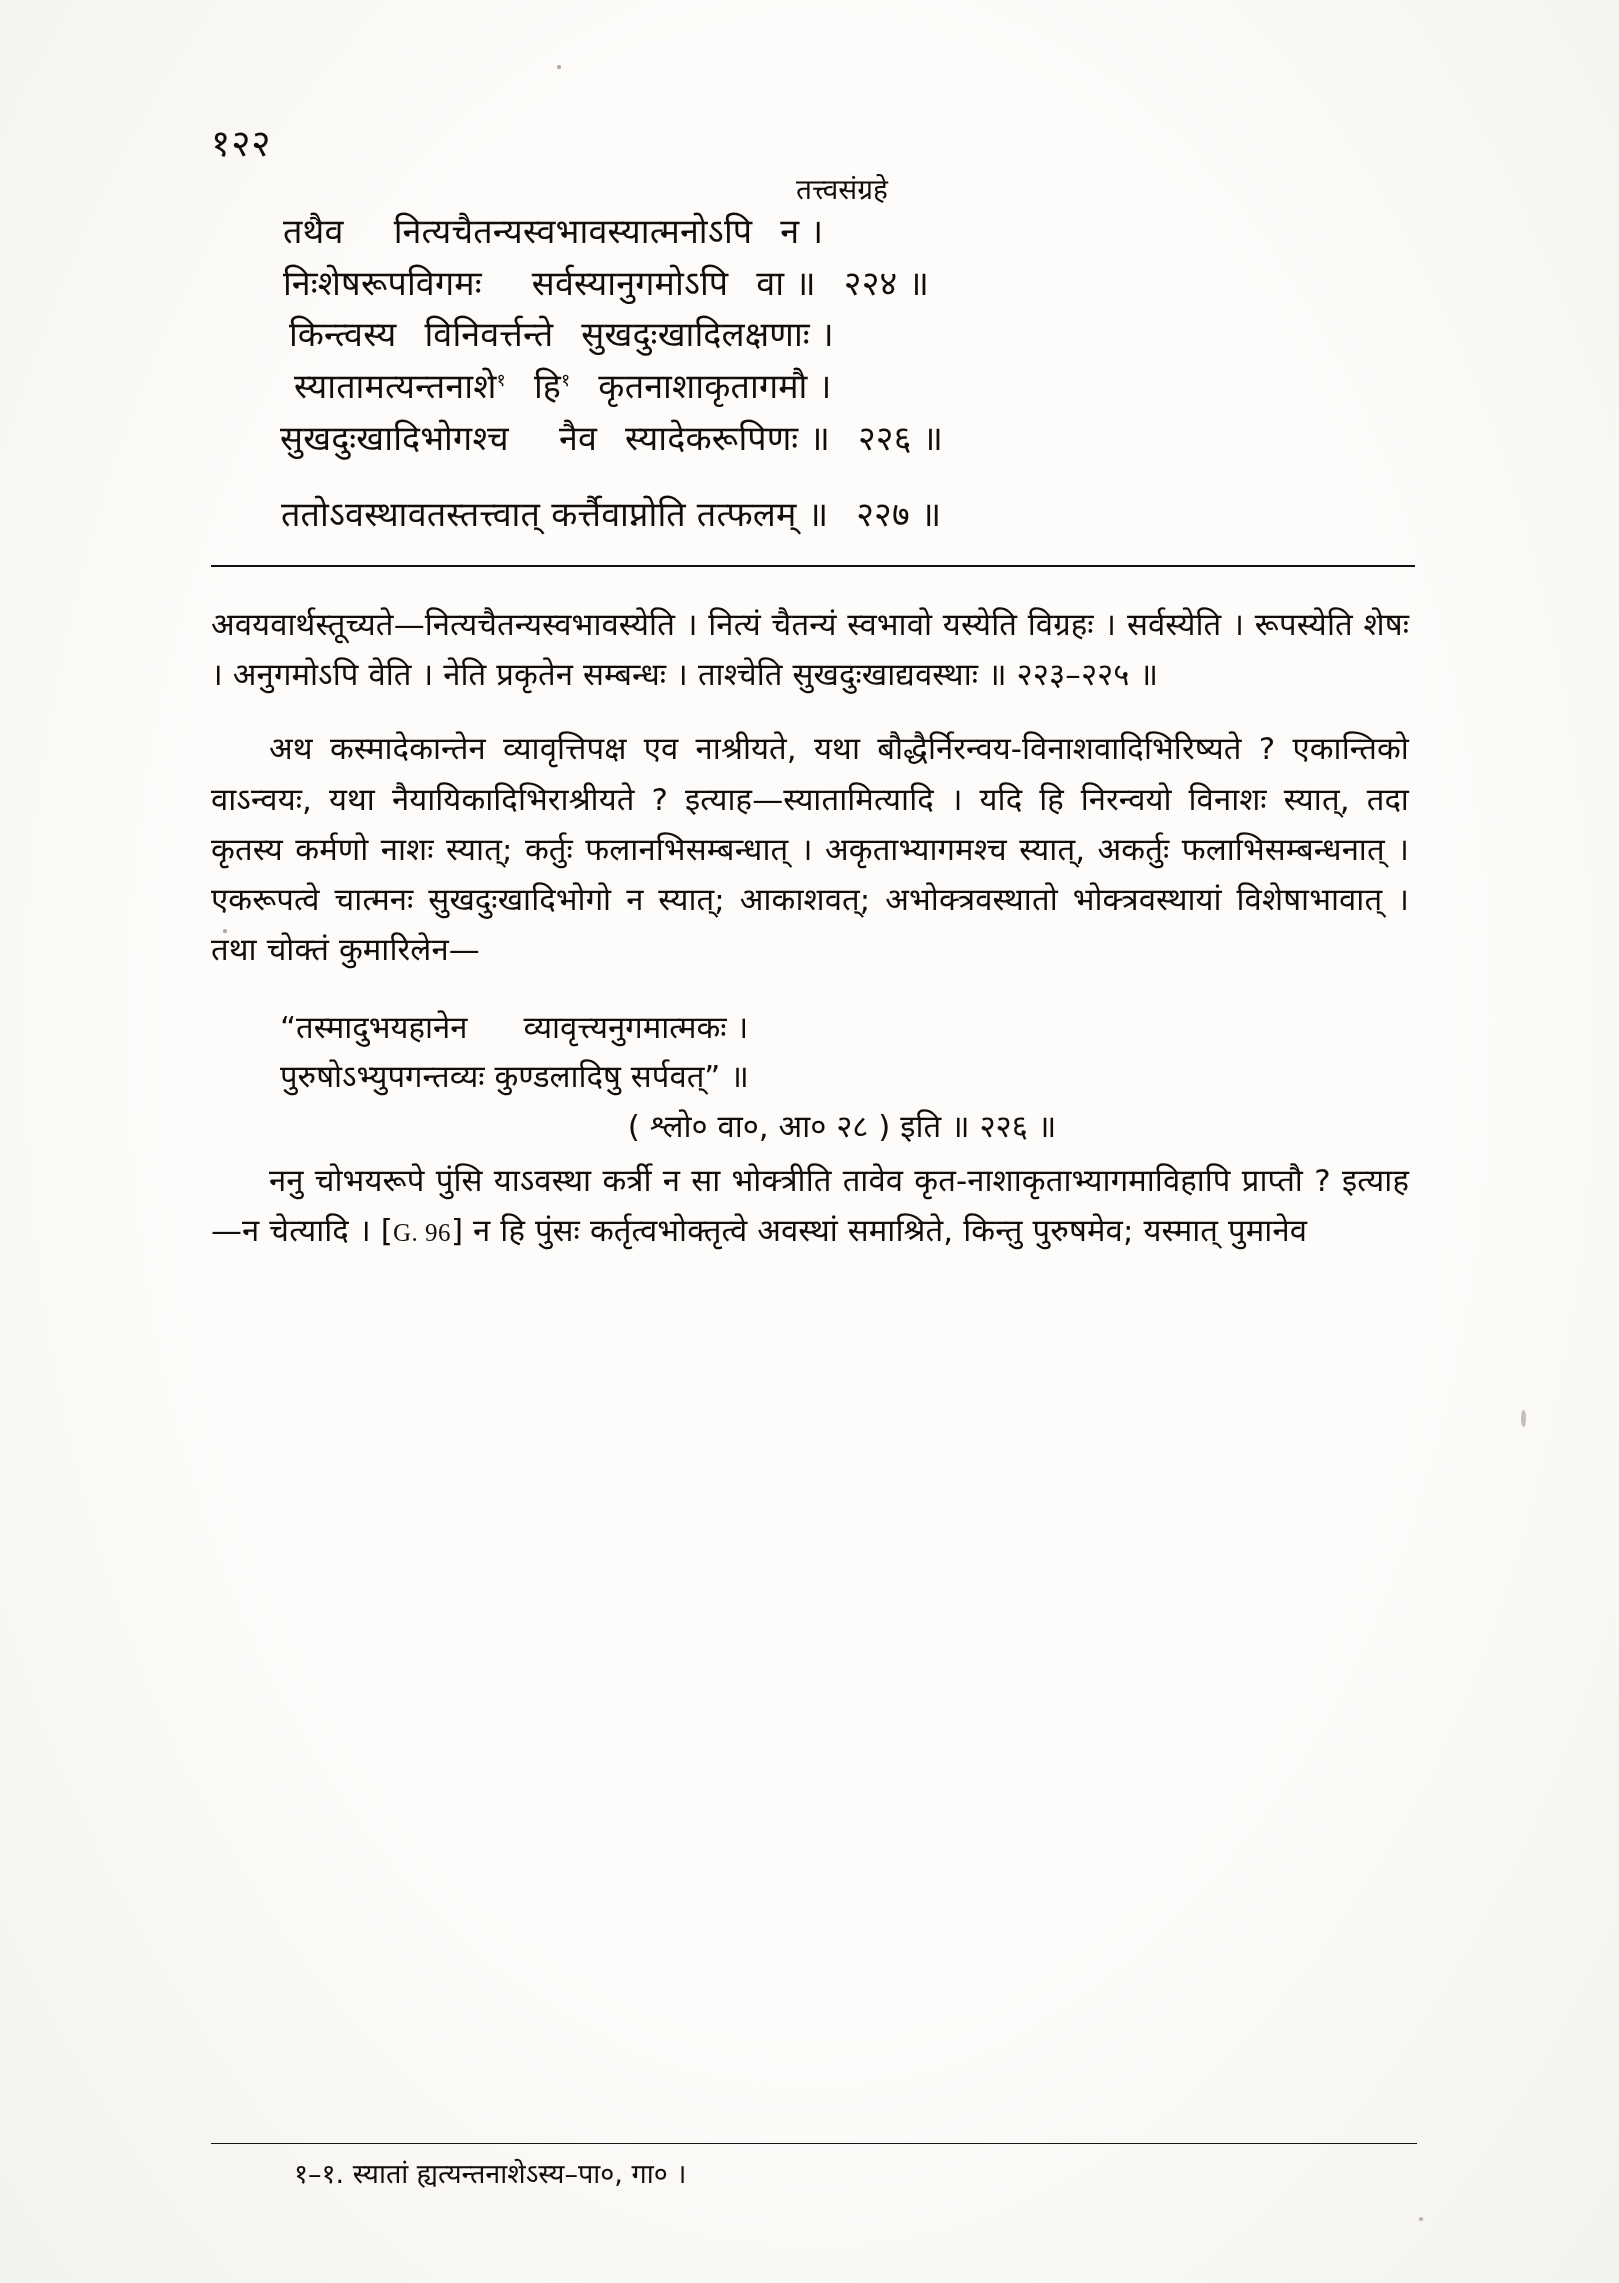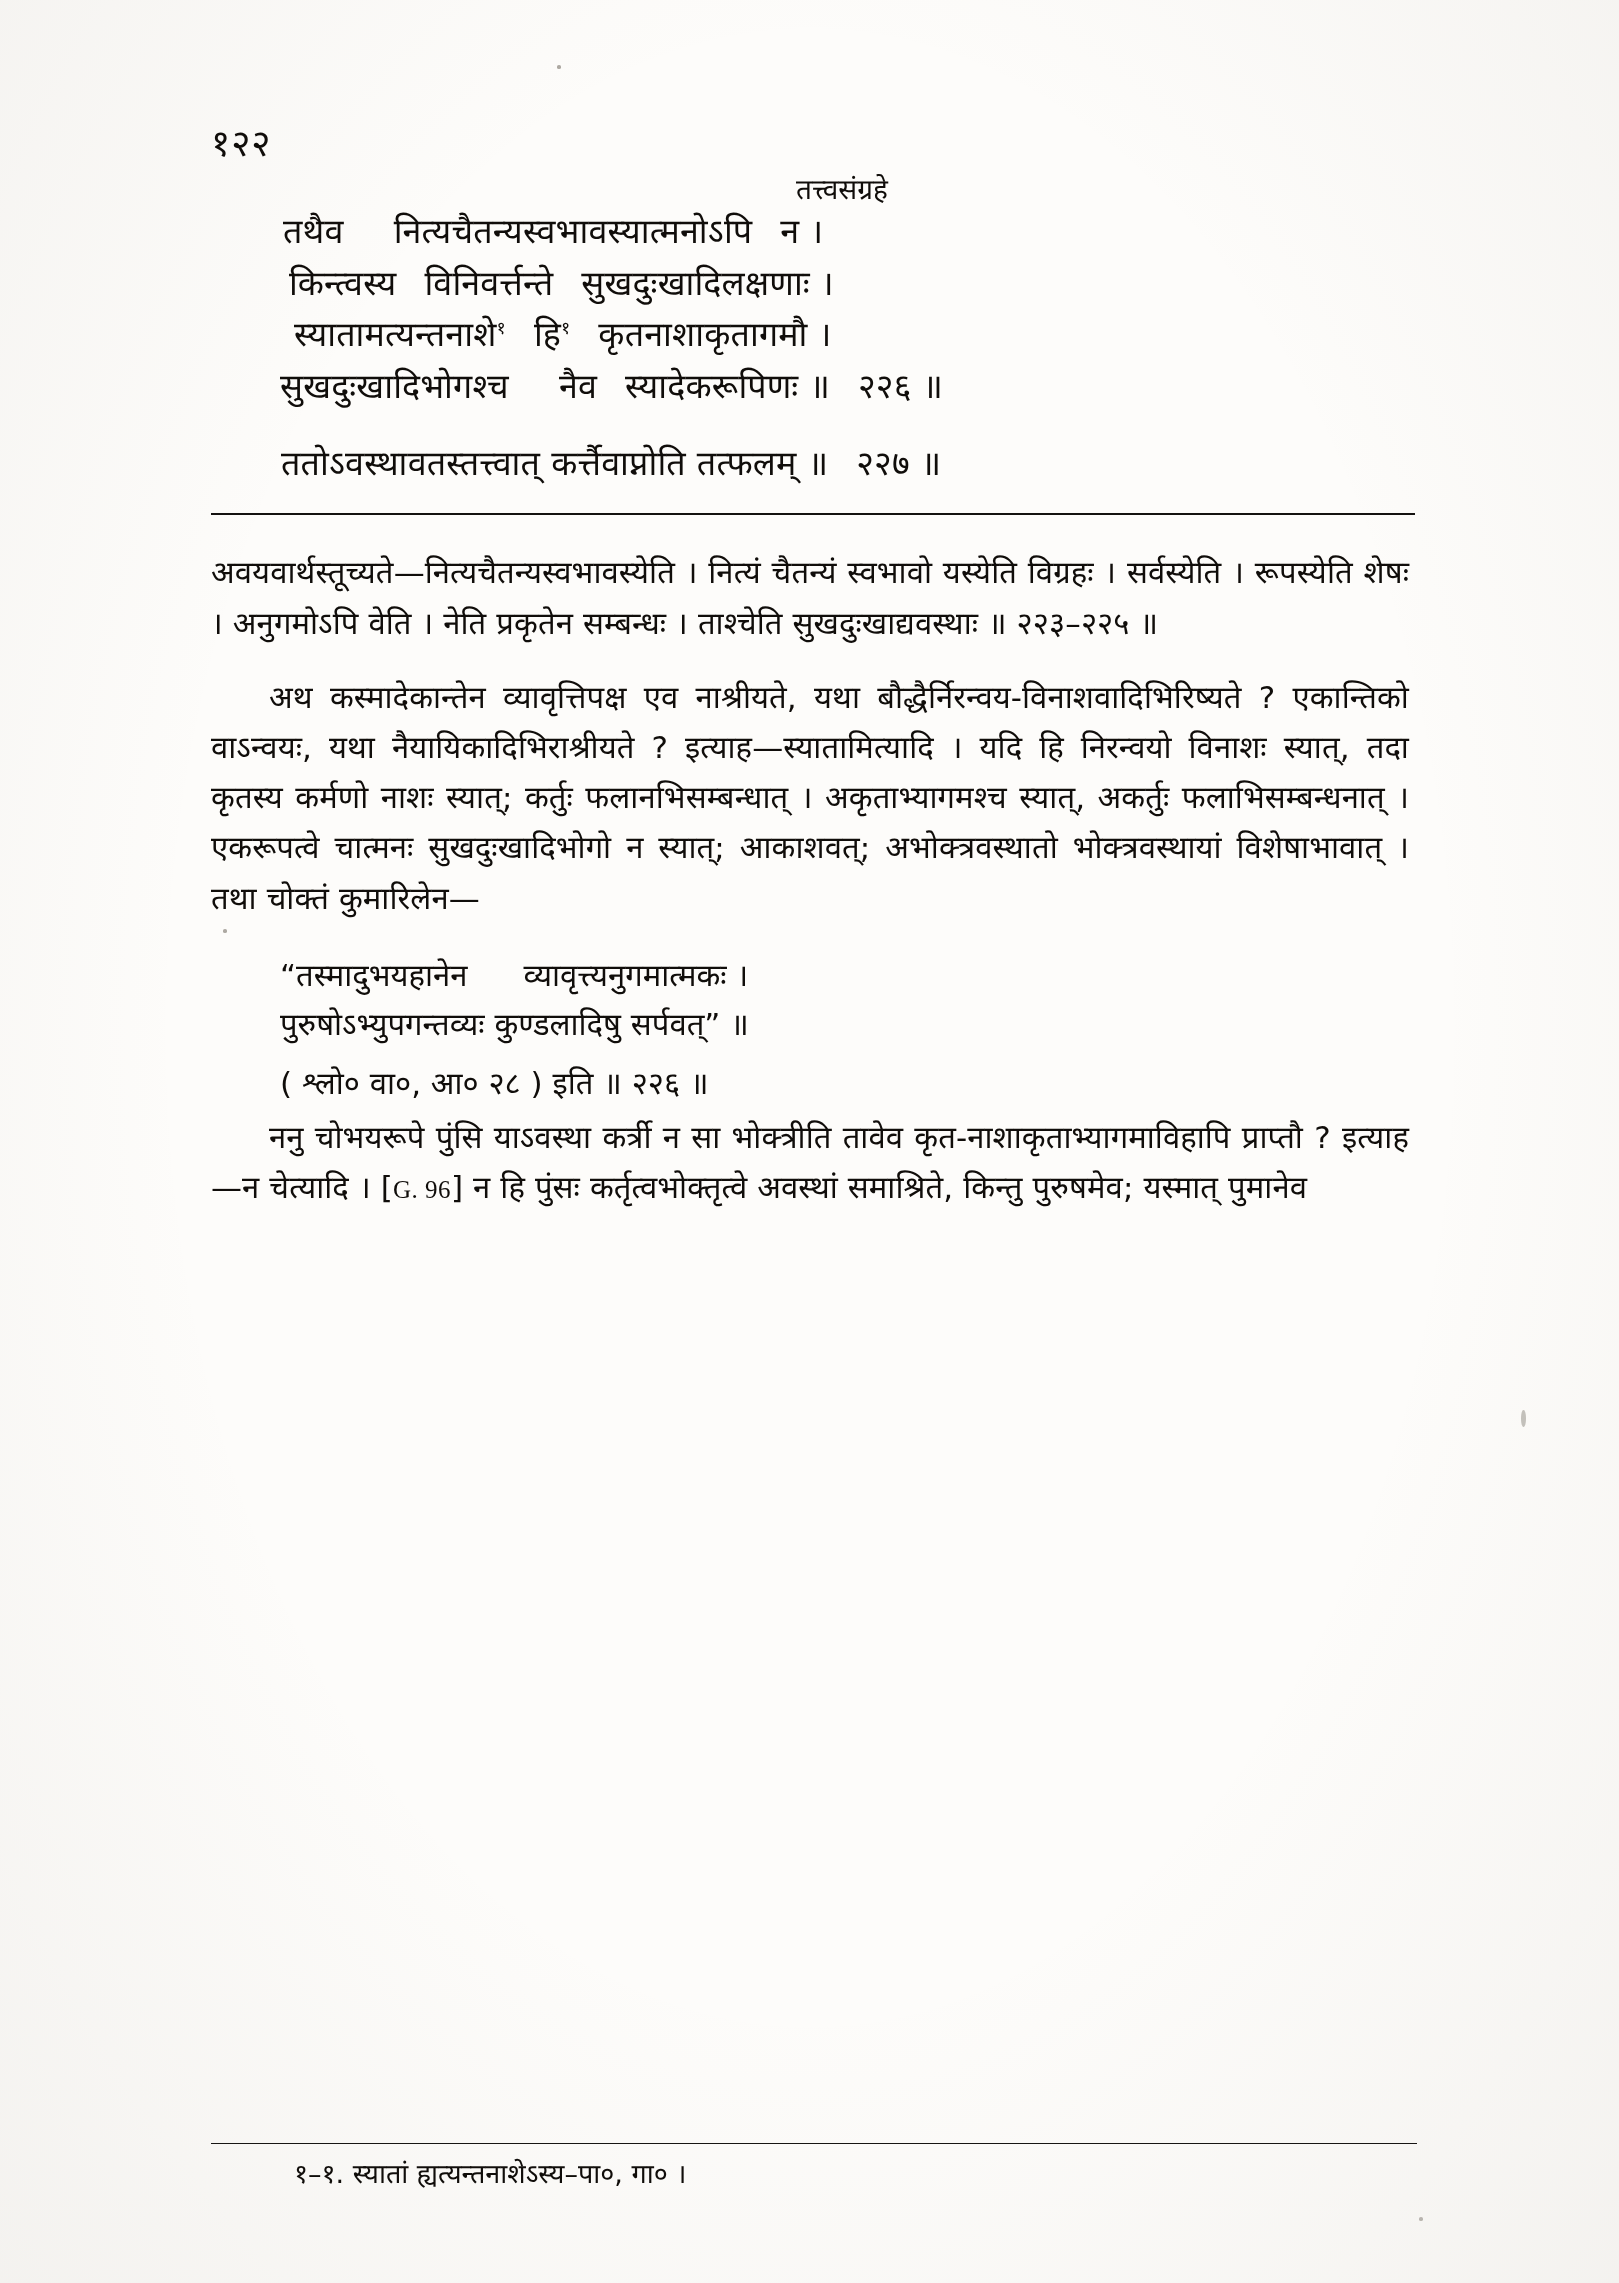--- a/index.html
+++ b/index.html
@@ -111,23 +111,23 @@
     padding-left: 69px;
   }
   .quote-line {
     font-size: 31px;
     line-height: 1.58;
     white-space: nowrap;
   }
   .quote-line .sp-lg { display: inline-block; width: 56px; }
   .quote-ref {
     font-size: 31px;
-    text-align: left;
+    text-align: center;
     padding-right: 13px;
-    margin-top: 12px;
+    margin-top: 3px;
     white-space: nowrap;
   }
 
   .bracket-ref {
     font-size: 25px;
     font-family: "Liberation Serif", serif;
     letter-spacing: 0.5px;
   }
 
   
@@ -168,20 +168,23 @@
       <div class="folio">१२२</div>
       <div class="running-title">तत्त्वसंग्रहे</div>
     </div>
 
     <div class="verse-block">
 
       <div class="verse-line i1">
         <span>तथैव</span><span class="sp-lg"></span><span>नित्यचैतन्यस्वभावस्यात्मनोऽपि</span><span class="sp"></span><span>न ।</span>
       </div>
 
+      <div class="verse-line i2">
+        <span>निःशेषरूपविगमः</span><span class="sp-lg"></span><span>सर्वस्यानुगमोऽपि</span><span class="sp"></span><span>वा ॥</span><span class="sp"></span><span>२२४ ॥</span>
+      </div>
 
       <div class="verse-line i3">
         <span>किन्त्वस्य</span><span class="sp"></span><span>विनिवर्त्तन्ते</span><span class="sp"></span><span>सुखदुःखादिलक्षणाः ।</span>
       </div>
 
 
       <div class="verse-line i5">
         <span>स्यातामत्यन्तनाशे</span><sup>१</sup><span class="sp"></span><span>हि</span><sup>१</sup><span class="sp"></span><span>कृतनाशाकृतागमौ ।</span>
       </div>
 

